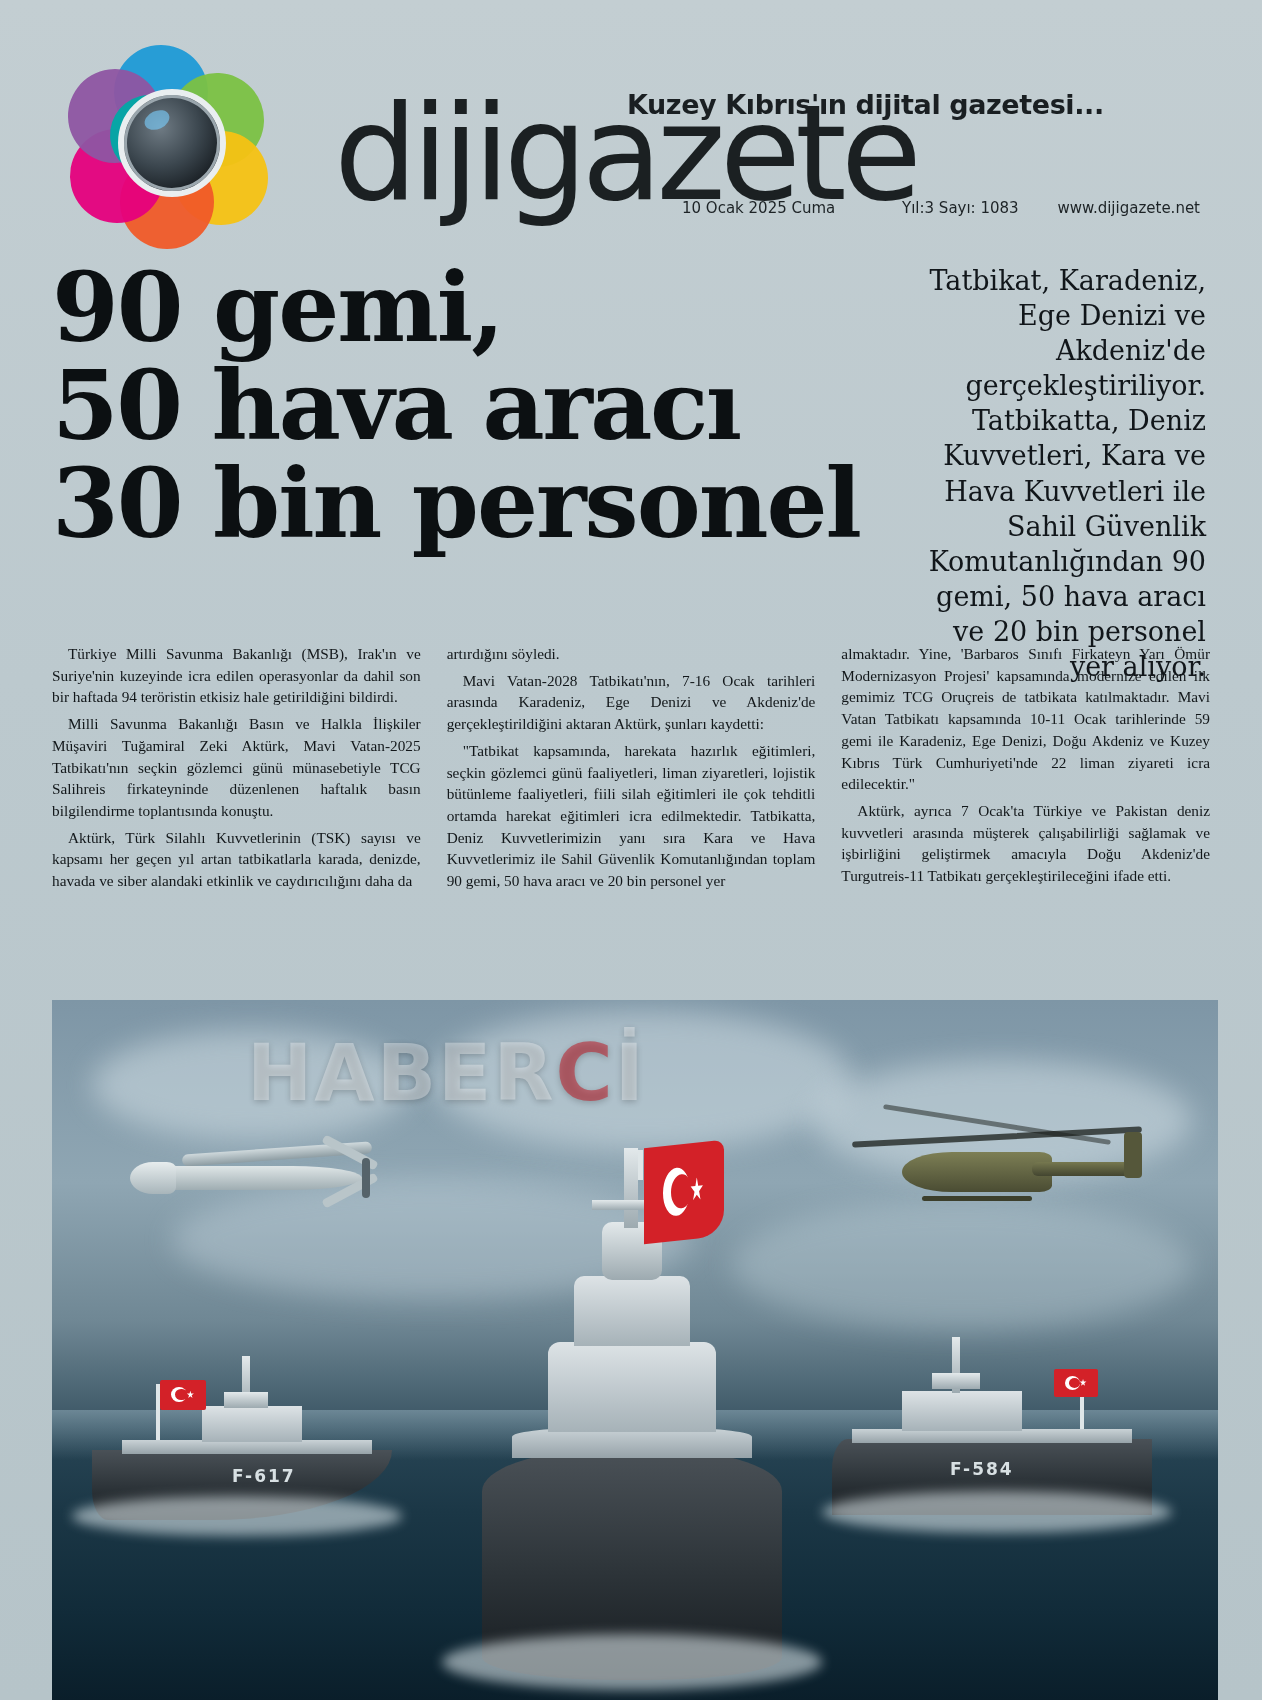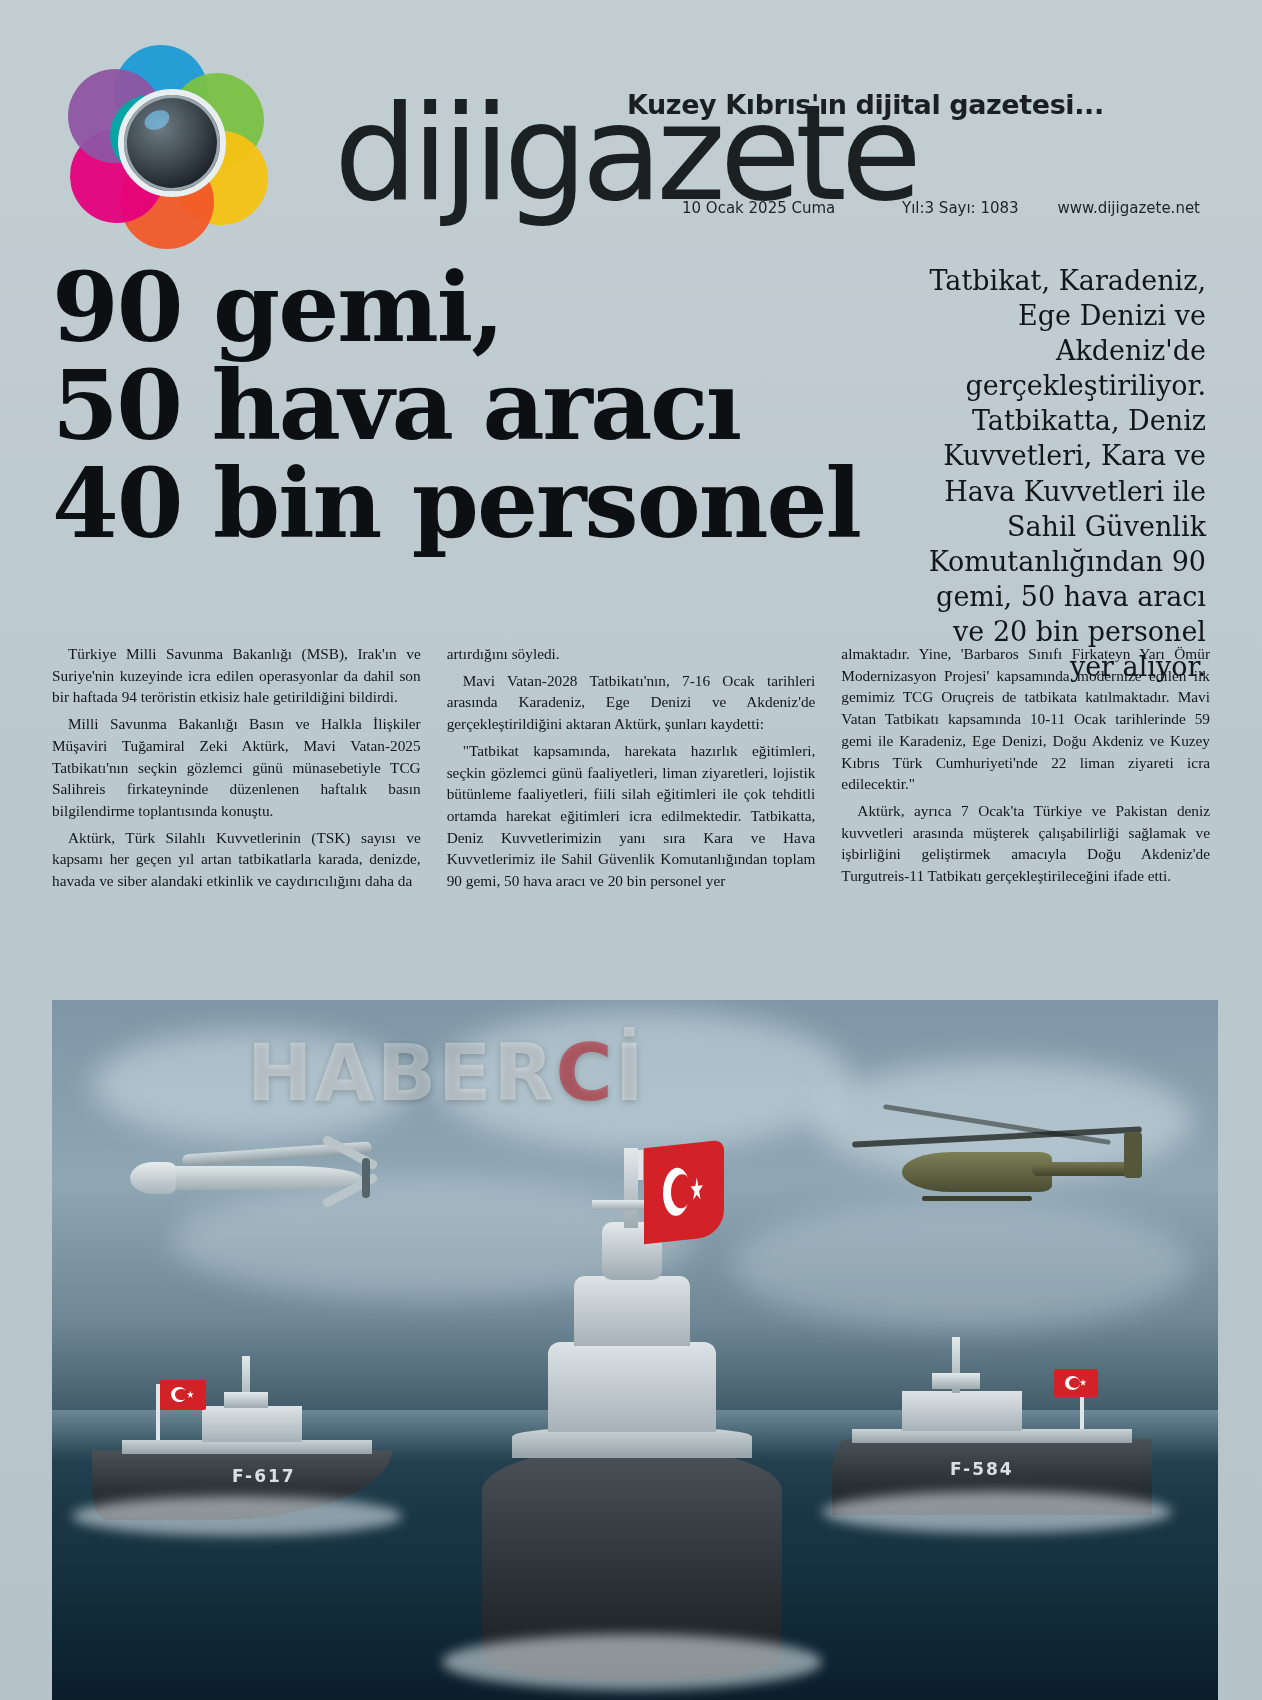--- a/index.html
+++ b/index.html
@@ -325,21 +325,21 @@
       <span class="meta-date">10 Ocak 2025 Cuma</span>
       <span class="meta-issue">Yıl:3  Sayı: 1083</span>
       <span class="meta-url">www.dijigazete.net</span>
     </div>
   </div>
 
   <div class="headline-wrap">
     <div class="headline">
       <div class="l1">90 gemi,</div>
       <div class="l2">50 hava aracı</div>
-      <div class="l3">40 bin personel</div>
+      <div class="l3">30 bin personel</div>
     </div>
     <div class="standfirst">Tatbikat, Karadeniz, Ege Denizi ve Akdeniz'de gerçekleştiriliyor. Tatbikatta, Deniz Kuvvetleri, Kara ve Hava Kuvvetleri ile Sahil Güvenlik Komutanlığından 90 gemi, 50 hava aracı ve 20 bin personel yer alıyor.</div>
   </div>
 
   <div class="columns">
     <div class="col">
       <p>Türkiye Milli Savunma Bakanlığı (MSB), Irak'ın ve Suriye'nin kuzeyinde icra edilen operasyonlar da dahil son bir haftada 94 teröristin etkisiz hale getirildiğini bildirdi.</p>
       <p>Milli Savunma Bakanlığı Basın ve Halkla İlişkiler Müşaviri Tuğamiral Zeki Aktürk, Mavi Vatan-2025 Tatbikatı'nın seçkin gözlemci günü münasebetiyle TCG Salihreis firkateyninde düzenlenen haftalık basın bilgilendirme toplantısında konuştu.</p>
       <p>Aktürk, Türk Silahlı Kuvvetlerinin (TSK) sayısı ve kapsamı her geçen yıl artan tatbikatlarla karada, denizde, havada ve siber alandaki etkinlik ve caydırıcılığını daha da</p>
     </div>

